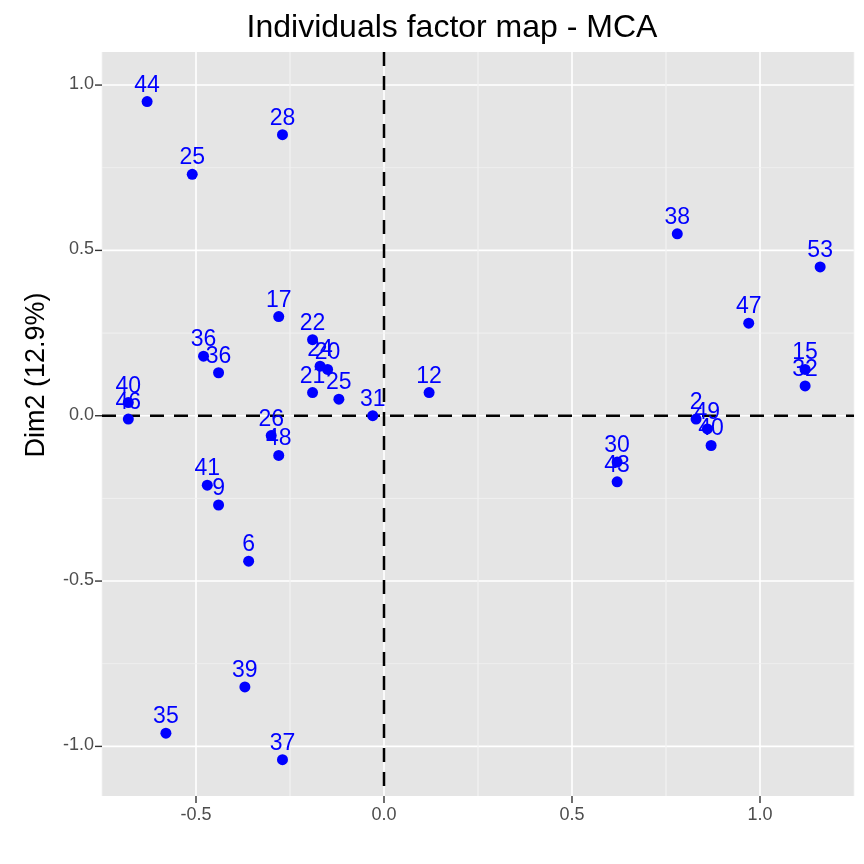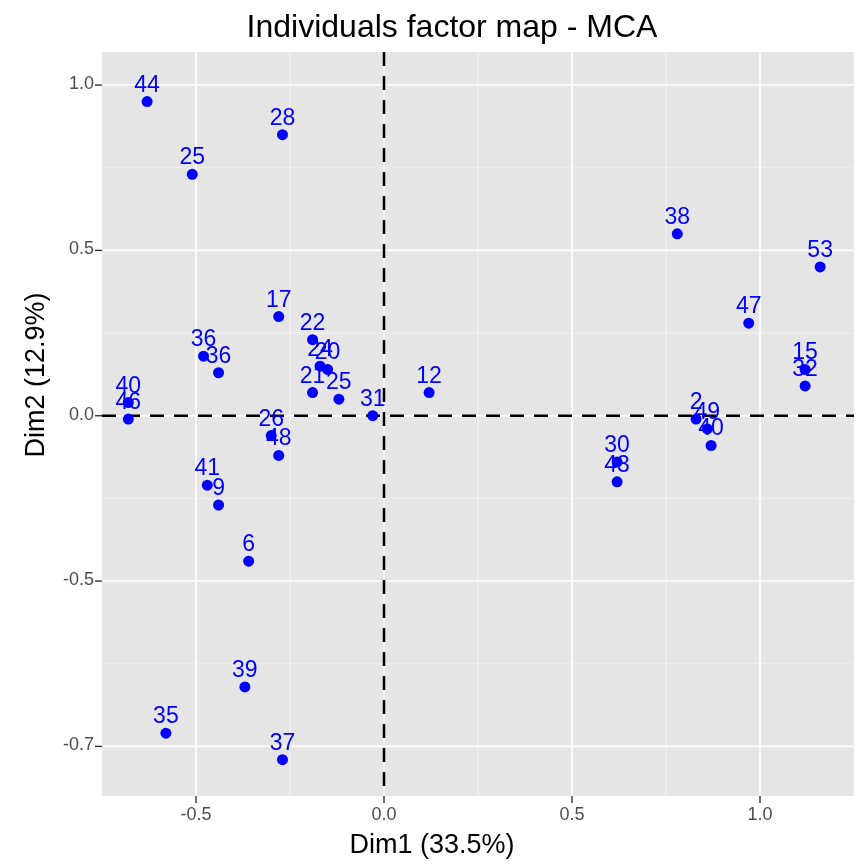--- a/index.html
+++ b/index.html
@@ -48,21 +48,20 @@
   }
 </style>
 </head>
 <body>
 
 <div class="chart">
   <div class="title">Individuals factor map - MCA</div>
 
   <div class="axis-label ylabel" style="left:20px; top:500px; width:250px;">Dim2 (12.9%)</div>
 
-  <div class="axis-label" style="left:0; bottom:4px; width:100%; text-align:center;">Dim1 (33.5%)</div>
 
   <div id="panel" class="panel" style="left:102px; top:52px; width:752px; height:744px; background:#e5e5e5;"></div>
 
   <svg id="plot-svg" style="position:absolute; left:0; top:0; width:864px; height:864px;">
       <g></g>
       <line x1="196" x2="196" y1="52" y2="796" stroke="#ffffff" stroke-width="1.6"></line>
       <line x1="384" x2="384" y1="52" y2="796" stroke="#ffffff" stroke-width="1.6"></line>
       <line x1="572" x2="572" y1="52" y2="796" stroke="#ffffff" stroke-width="1.6"></line>
       <line x1="760" x2="760" y1="52" y2="796" stroke="#ffffff" stroke-width="1.6"></line>
       <line x1="102" x2="854" y1="746.4000000000001" y2="746.4000000000001" stroke="#ffffff" stroke-width="1.6"></line>
@@ -161,19 +160,19 @@
       <text x="617.12" y="471.8666666666667" fill="#0000ff" font-size="23" text-anchor="middle" font-family="Helvetica, Arial, sans-serif">43</text>
     </svg>
 
   <div id="xticks">
       <div class="tick-label" style="left: 166px; top: 804px; width: 60px; text-align: center;">-0.5</div>
       <div class="tick-label" style="left: 354px; top: 804px; width: 60px; text-align: center;">0.0</div>
       <div class="tick-label" style="left: 542px; top: 804px; width: 60px; text-align: center;">0.5</div>
       <div class="tick-label" style="left: 730px; top: 804px; width: 60px; text-align: center;">1.0</div>
     </div>
   <div id="yticks">
-      <div class="tick-label" style="left: 44px; top: 734.4px; width: 50px; text-align: right;">-0.7</div>
+      <div class="tick-label" style="left: 44px; top: 734.4px; width: 50px; text-align: right;">-1.0</div>
       <div class="tick-label" style="left: 44px; top: 569.067px; width: 50px; text-align: right;">-0.5</div>
       <div class="tick-label" style="left: 44px; top: 403.733px; width: 50px; text-align: right;">0.0</div>
       <div class="tick-label" style="left: 44px; top: 238.4px; width: 50px; text-align: right;">0.5</div>
       <div class="tick-label" style="left: 44px; top: 73.0667px; width: 50px; text-align: right;">1.0</div>
     </div>
 </div>
 
 </body></html>

